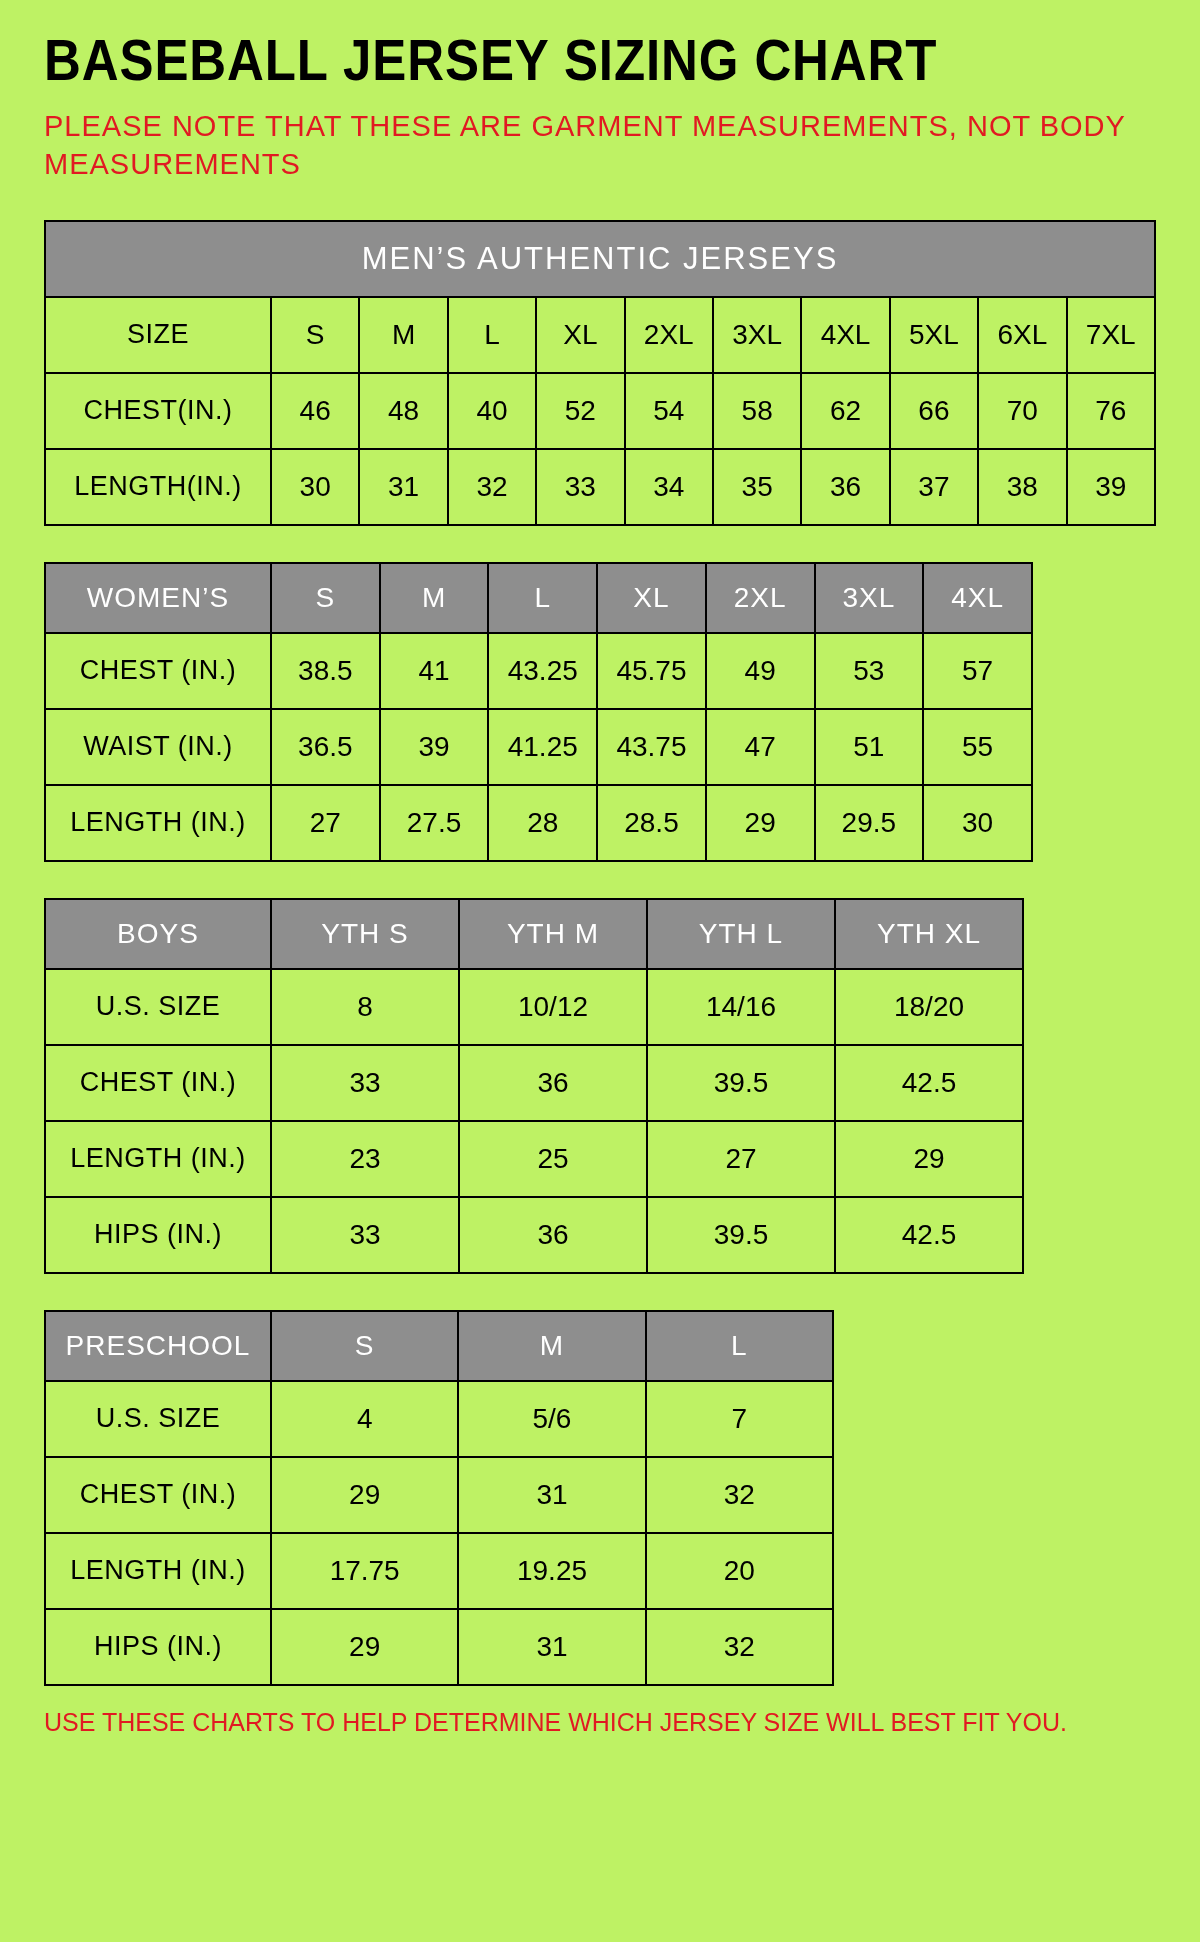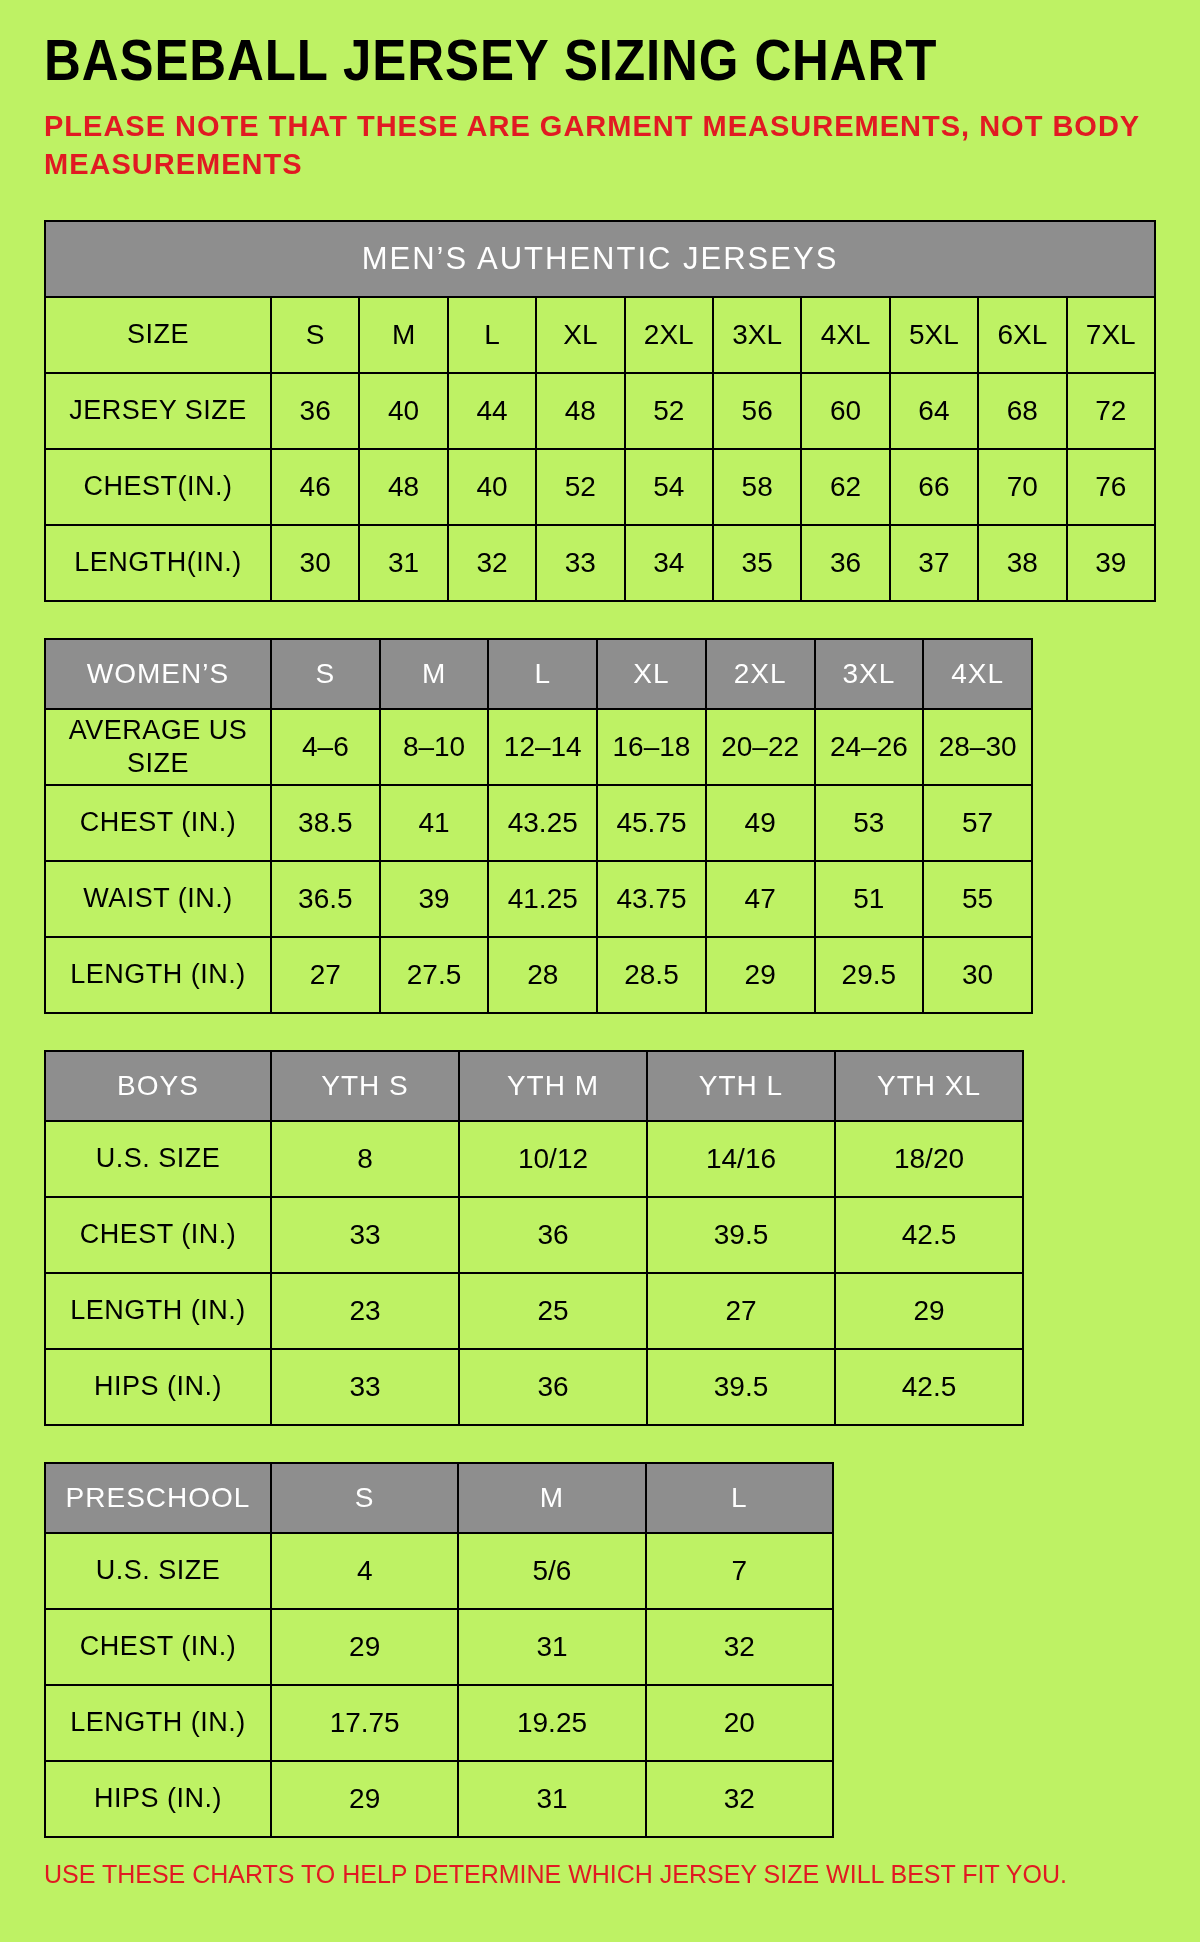--- a/index.html
+++ b/index.html
@@ -7,21 +7,21 @@
   body { font-family:"Liberation Sans", sans-serif; color:#000; }
   .page { width:1200px; min-height:1942px; padding:26px 44px 12px 44px; background:#bef264; }
 
   .title {
     font-size:58px; font-weight:800; letter-spacing:1px; white-space:nowrap;
     transform:scaleX(.88); transform-origin:0 50%;
     font-family:"Liberation Sans", sans-serif;
   }
   .note {
     color:#e11a22; font-size:29px; line-height:1.32; letter-spacing:1px;
-    margin-top:14px; max-width:1100px; font-weight:700;
+    margin-top:14px; max-width:1100px; font-weight:400;
   }
 
   table { border-collapse:collapse; table-layout:fixed; margin-top:36px;border-radius:30px; }
   #mens-table      { width:1112px; }
   #womens-table    { width:989px;  }
   #boys-table      { width:980px;  }
   #preschool-table { width:790px;  }
   col.c-label { width:226px; }
 
   td, th {
@@ -68,33 +68,20 @@
       <td>L</td>
       <td>XL</td>
       <td>2XL</td>
       <td>3XL</td>
       <td>4XL</td>
       <td>5XL</td>
       <td>6XL</td>
       <td>7XL</td>
     </tr>
     <tr>
-      <td class="lbl">JERSEY SIZE</td>
-      <td>36</td>
-      <td>40</td>
-      <td>44</td>
-      <td>48</td>
-      <td>52</td>
-      <td>56</td>
-      <td>60</td>
-      <td>64</td>
-      <td>68</td>
-      <td>72</td>
-    </tr>
-    <tr>
       <td class="lbl">CHEST(IN.)</td>
       <td>46</td>
       <td>48</td>
       <td>40</td>
       <td>52</td>
       <td>54</td>
       <td>58</td>
       <td>62</td>
       <td>66</td>
       <td>70</td>
@@ -126,30 +113,20 @@
       <th class="hdr">WOMEN’S</th>
       <th class="hdr">S</th>
       <th class="hdr">M</th>
       <th class="hdr">L</th>
       <th class="hdr">XL</th>
       <th class="hdr">2XL</th>
       <th class="hdr">3XL</th>
       <th class="hdr">4XL</th>
     </tr>
     <tr>
-      <td class="lbl">AVERAGE US SIZE</td>
-      <td>4–6</td>
-      <td>8–10</td>
-      <td>12–14</td>
-      <td>16–18</td>
-      <td>20–22</td>
-      <td>24–26</td>
-      <td>28–30</td>
-    </tr>
-    <tr>
       <td class="lbl">CHEST (IN.)</td>
       <td>38.5</td>
       <td>41</td>
       <td>43.25</td>
       <td>45.75</td>
       <td>49</td>
       <td>53</td>
       <td>57</td>
     </tr>
     <tr>

